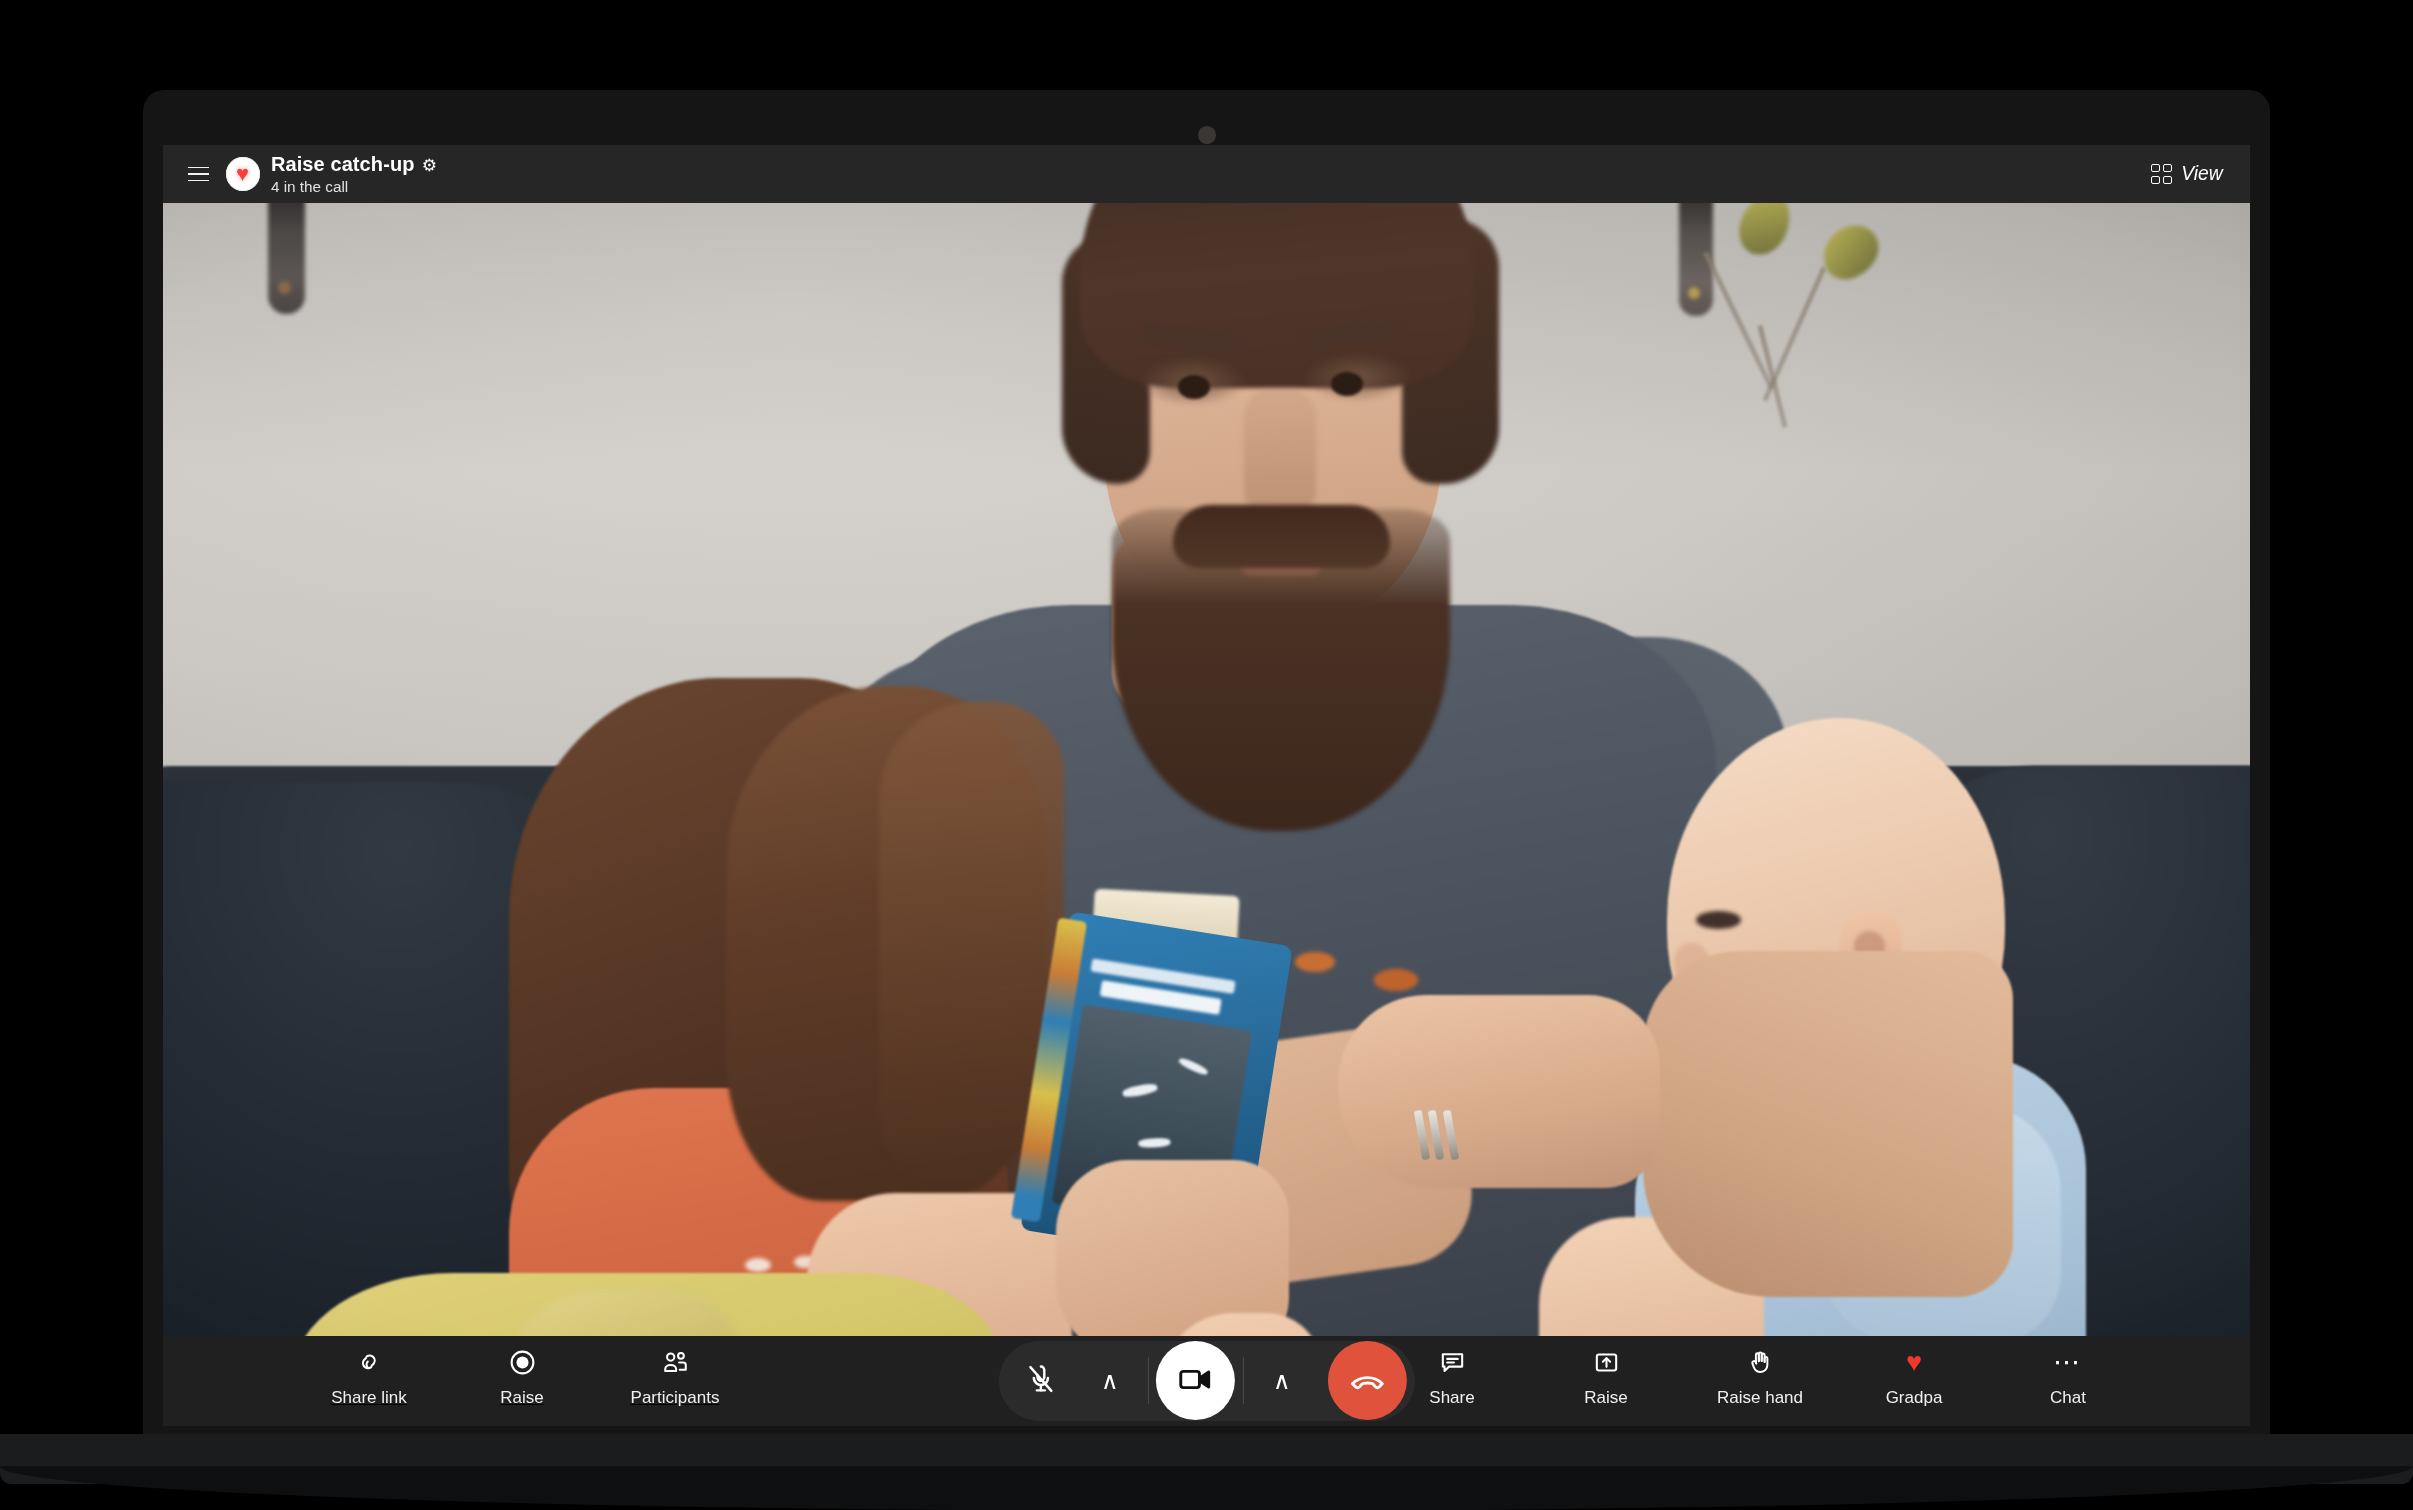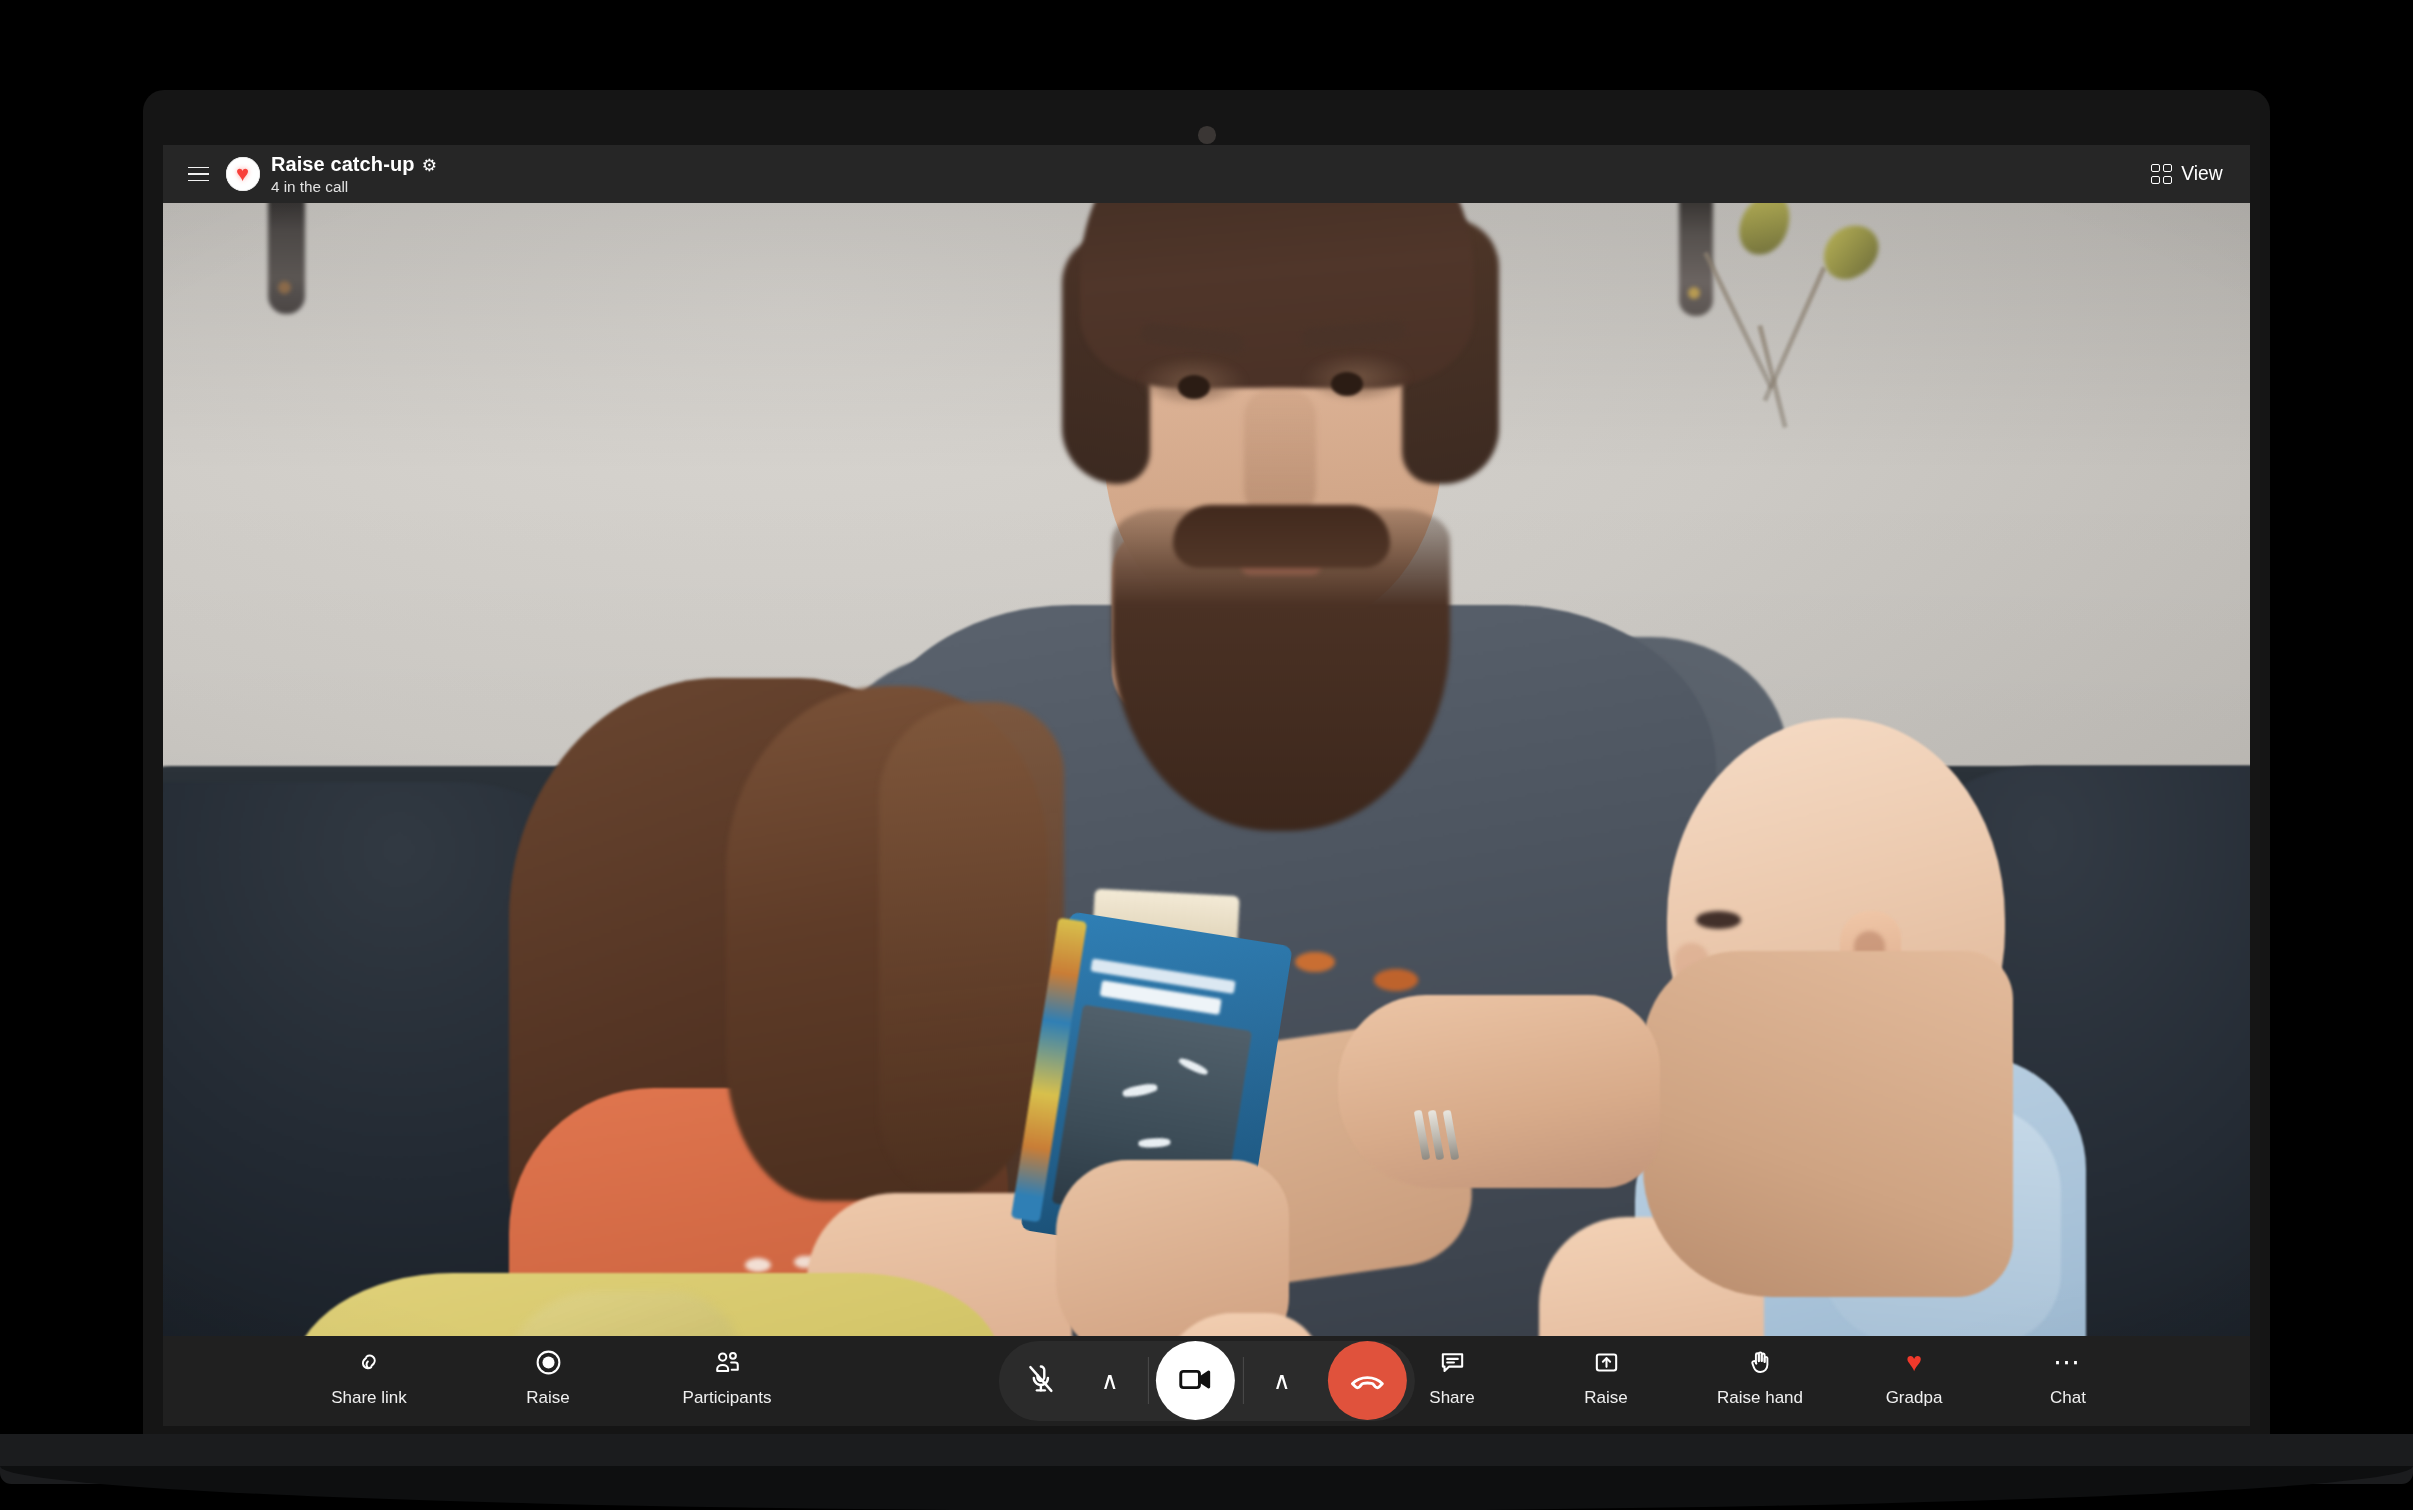--- a/index.html
+++ b/index.html
@@ -98,21 +98,21 @@
   #meeting-settings-icon {
     color: #ffffff; font-size: 17px; line-height: 1;
     cursor: pointer; position: relative; top: 0.8px;
   }
   #participant-count {
     color: #e2e2e2; font-size: 15.3px; margin-top: 2.4px;
   }
   #view-button {
     margin-left: auto;
     display: flex; align-items: center; gap: 9.7px;
-    cursor: pointer; padding: 6.4px 8px;
+    cursor: pointer; padding: 6.4px 8px; font-style: italic;
   }
   #view-grid-icon {
     display: grid;
     grid-template-columns: 8.8px 8.8px;
     grid-template-rows: 8.8px 8.8px;
     gap: 3.2px;
   }
   #view-grid-icon i {
     display: block; border: 1.8px solid #ffffff; border-radius: 2px;
   }
@@ -542,21 +542,21 @@
   }
 
   
   #call-toolbar {
     position: absolute; left: 0; bottom: 0;
     width: 100%; height: 90px;
     background: #202020;
     z-index: 40;
   }
   .tool-group { position: absolute; display: flex; align-items: flex-start; }
-  #tools-left { left: 153px; top: 9.7px; gap: 73px; }
+  #tools-left { left: 153px; top: 9.7px; gap: 47px; text-decoration: underline; }
   #tools-right { right: 129px; top: 9.7px; gap: 48px; }
   .tool-btn {
     width: 106px;
     display: flex; flex-direction: column; align-items: center; gap: 8px;
     cursor: pointer;
   }
   .tool-icon {
     height: 34px; width: 34px;
     display: flex; align-items: center; justify-content: center;
     color: #ffffff;

